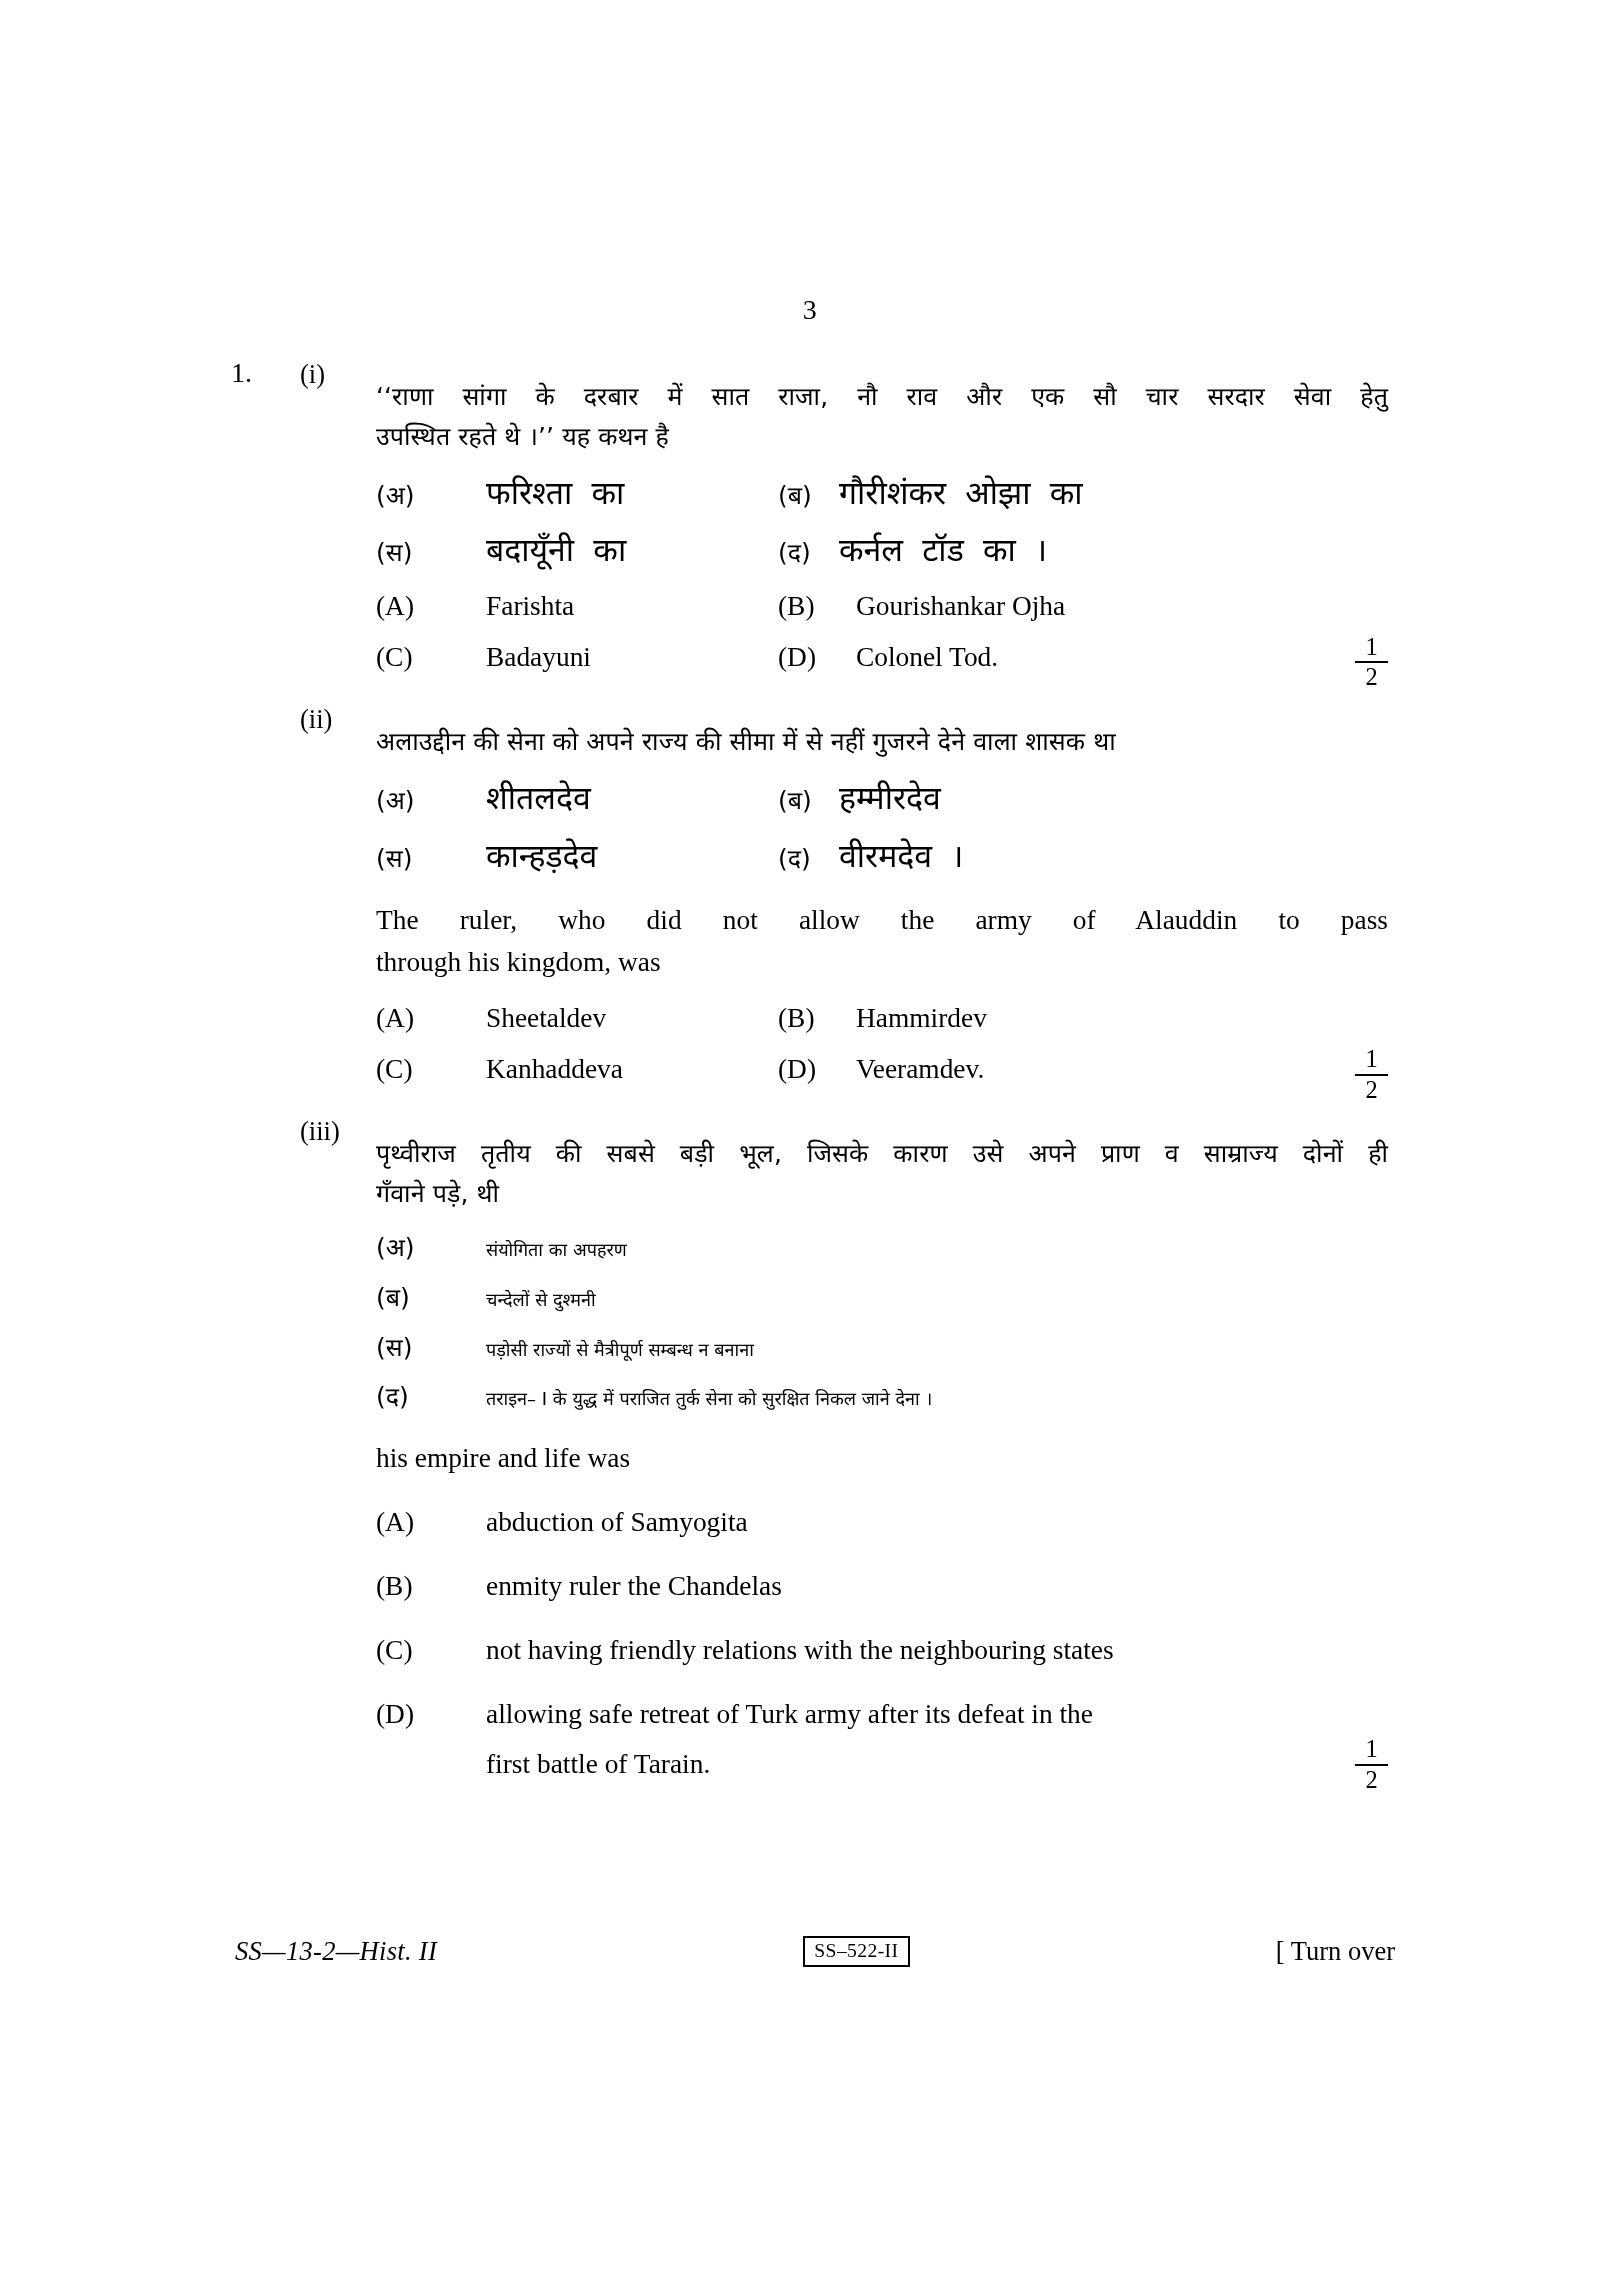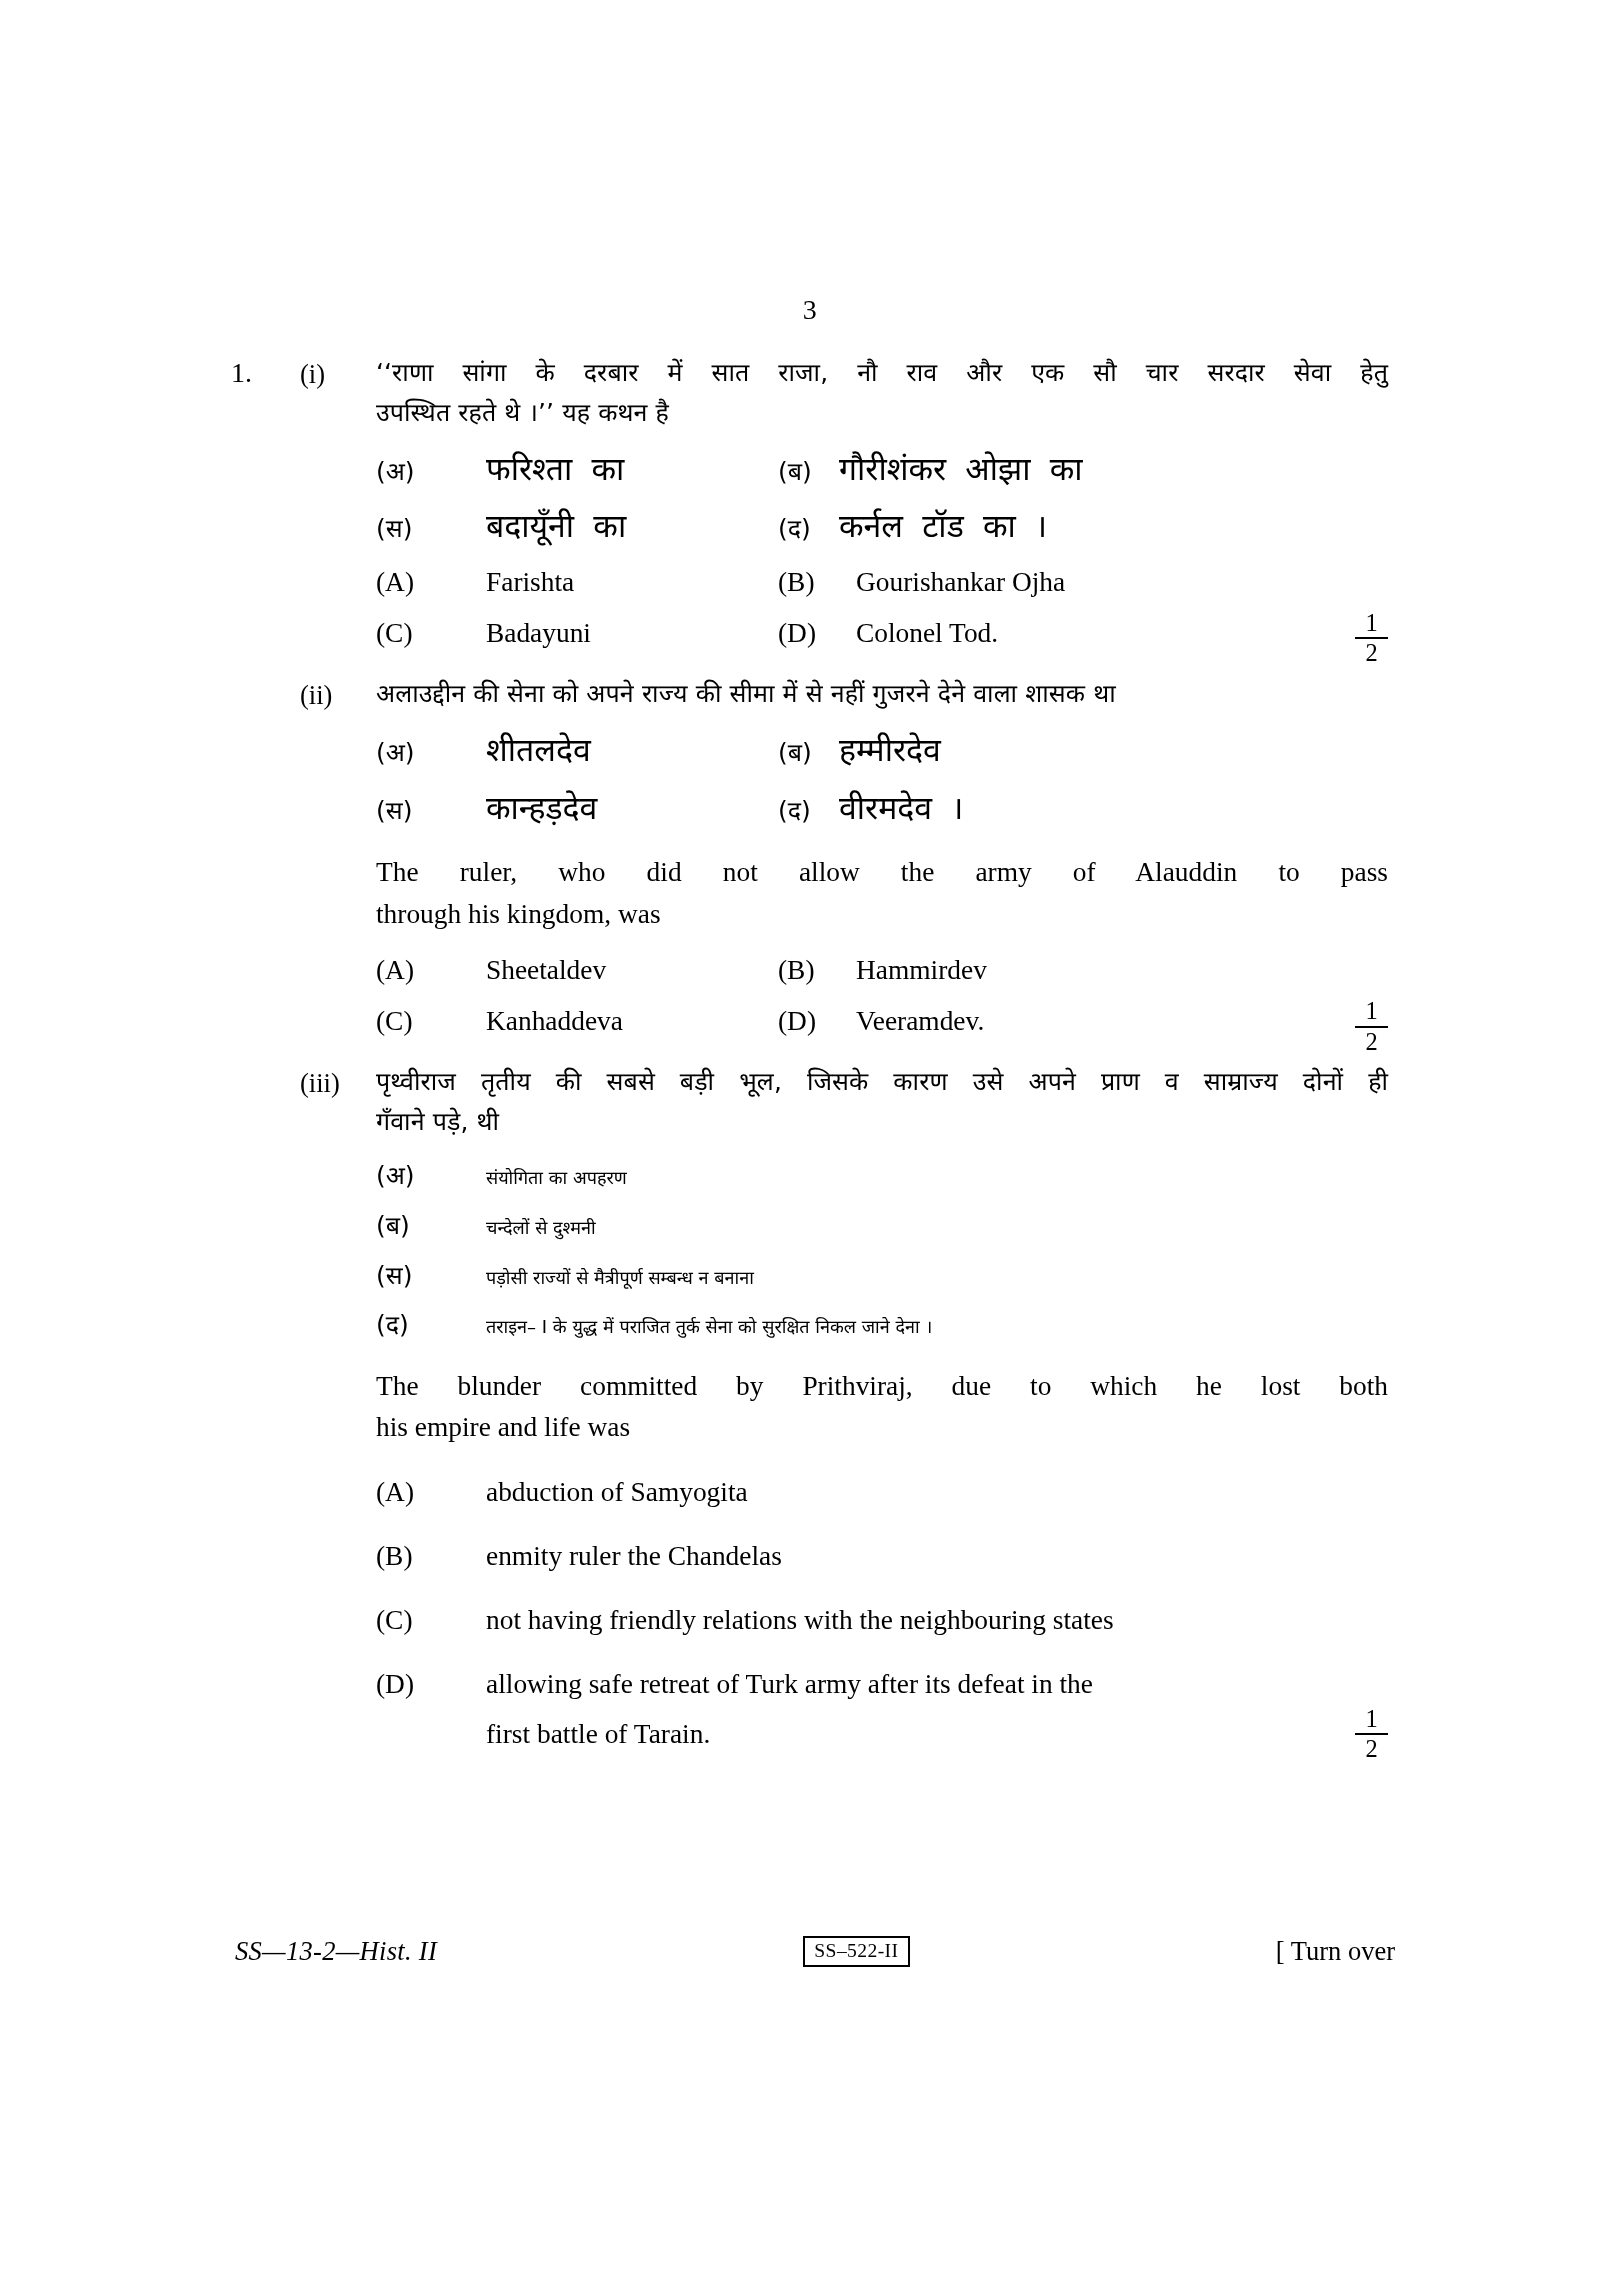--- a/index.html
+++ b/index.html
@@ -67,20 +67,21 @@
     width: 76px;
     flex: 0 0 76px;
     font-size: 26.5px;
     line-height: 1.45;
     font-family: "Liberation Serif", serif;
     padding-top: 2px;
   }
   .qbody {
     flex: 1 1 auto;
     min-width: 0;
+    margin-top: 24px;
   }
 
   
   .hi {
     font-family: "DejaVu Sans", sans-serif;
     font-size: 25px;
     line-height: 1.58;
     letter-spacing: 0.1px;
   }
   .hi-stem-2 {
@@ -383,21 +384,20 @@
           <div class="opt1">
             <span class="lab-hi">(स)</span>
             <span class="txt-hi">पड़ोसी राज्यों से मैत्रीपूर्ण सम्बन्ध न बनाना</span>
           </div>
           <div class="opt1">
             <span class="lab-hi">(द)</span>
             <span class="txt-hi">तराइन– I के युद्ध में पराजित तुर्क सेना को सुरक्षित निकल जाने देना ।</span>
           </div>
 
           <div class="en en-stem" style="margin-top:25.5px;">
-            <span class="just">The blunder committed by Prithviraj, due to which he lost both</span>
             <span class="last">his empire and life was</span>
           </div>
 
           <div class="opt1" style="margin-top:21.6px;">
             <span class="lab-en">(A)</span>
             <span class="txt-en">abduction of Samyogita</span>
           </div>
           <div class="opt1" style="margin-top:21.6px;">
             <span class="lab-en">(B)</span>
             <span class="txt-en">enmity ruler the Chandelas</span>

